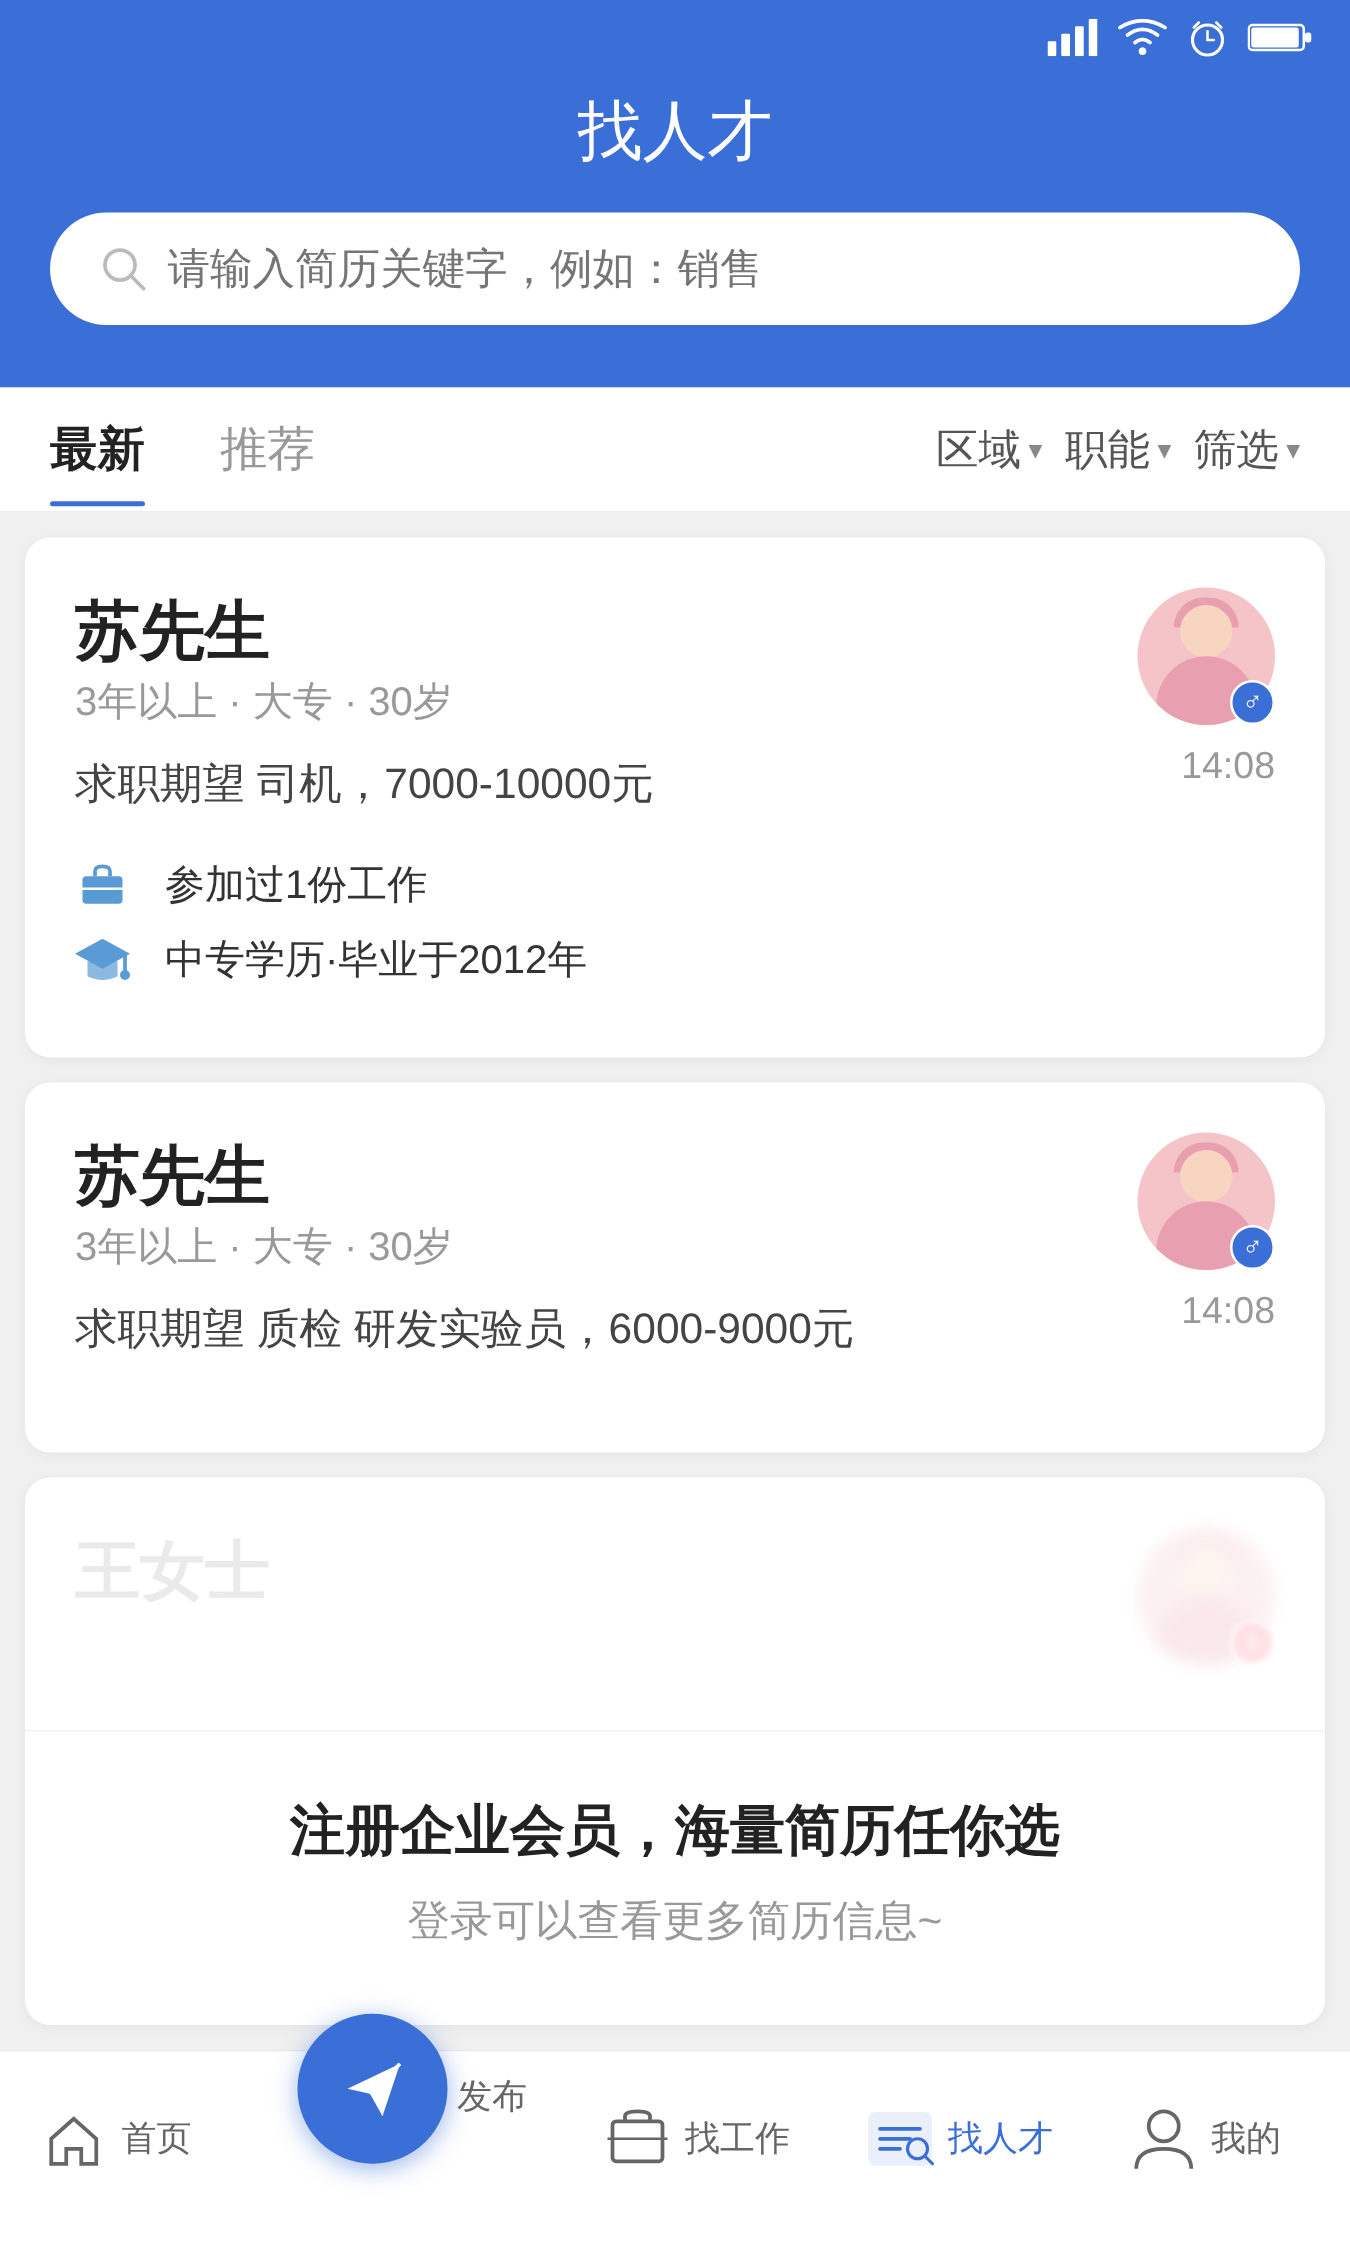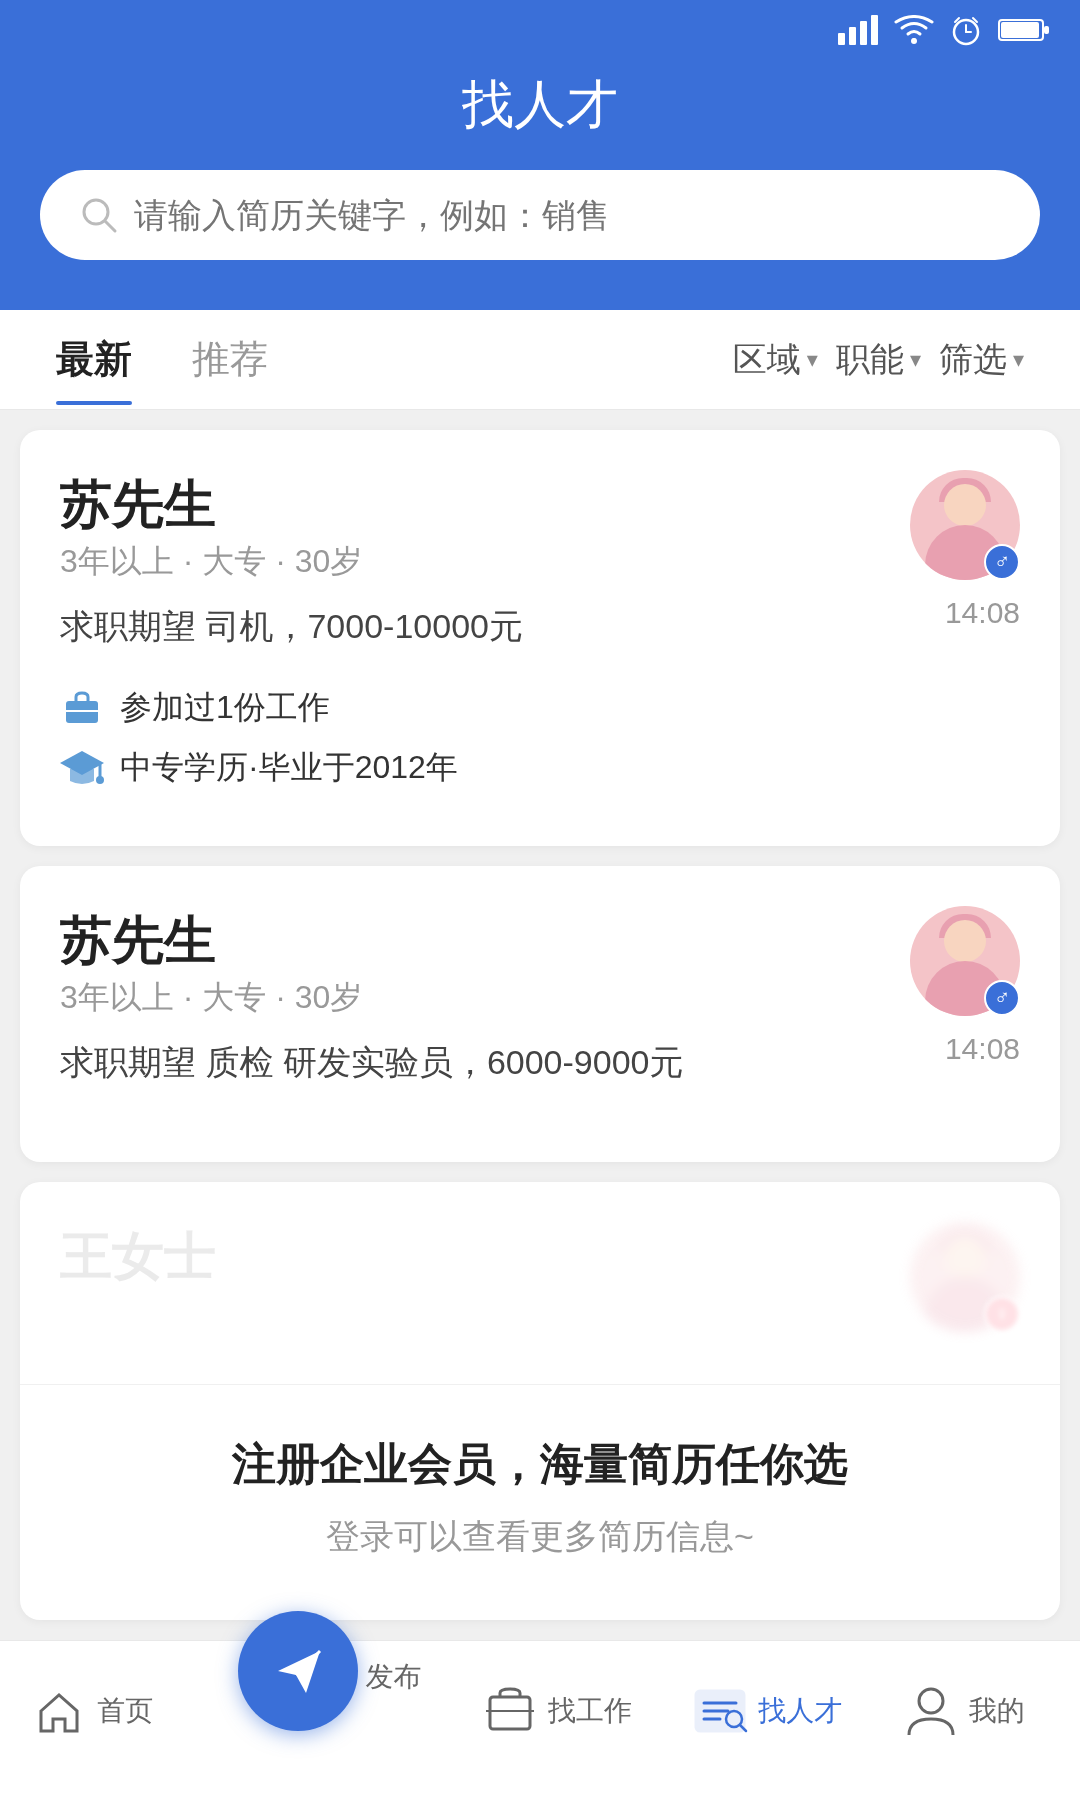--- a/index.html
+++ b/index.html
@@ -55,21 +55,21 @@
       font-size: 34px;
       color: #3b82f6;
       background: transparent;
     }
 
     
     .tab-bar {
       background: white;
       display: flex;
       align-items: center;
-      padding: 0 56px;
+      padding: 0 40px;
       height: 100px;
       border-bottom: 1px solid #e8e8e8;
     }
     .tab-left {
       display: flex;
       gap: 60px;
       flex: 1;
     }
     .tab-item {
       font-size: 38px;
@@ -169,21 +169,21 @@
     }
     .card-time {
       position: absolute;
       right: 40px;
       font-size: 30px;
       color: #999;
     }
     .card-info-row {
       display: flex;
       align-items: center;
-      gap: 16px;
+      gap: 28px;
       font-size: 32px;
       color: #333;
       margin-bottom: 16px;
     }
     .info-icon {
       width: 44px;
       height: 44px;
       display: flex;
       align-items: center;
       justify-content: center;

